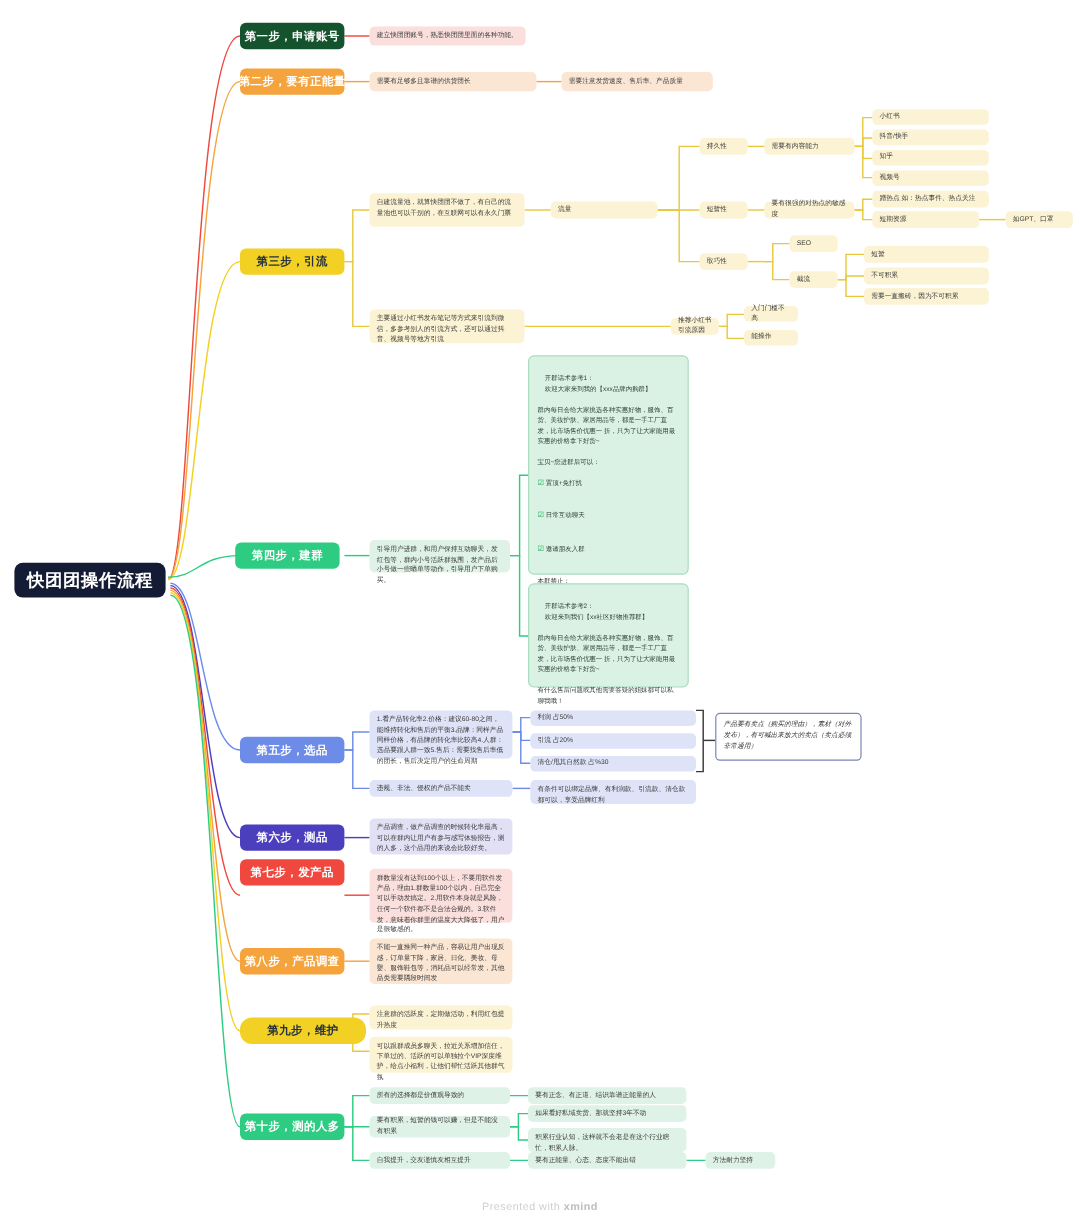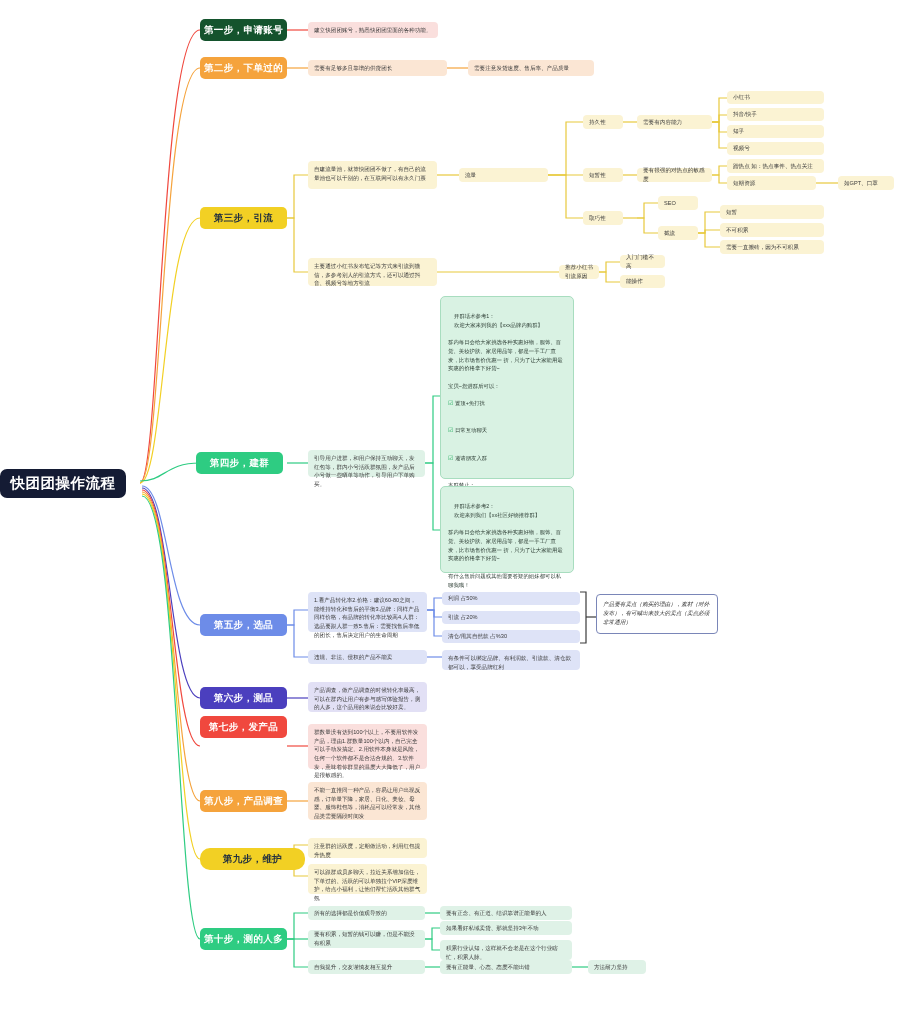--- a/index.html
+++ b/index.html
@@ -140,26 +140,26 @@
       <path d="M287 939 L 294 939 L 294 939 L 308 939" stroke="#2ecc82"></path>
       <path d="M287 939 L 294 939 L 294 967 L 308 967" stroke="#2ecc82"></path>
       <path d="M425 913 L 440 913" stroke="#2ecc82"></path>
       <path d="M425 939 L 432 939 L 432 928 L 440 928" stroke="#2ecc82"></path>
       <path d="M425 939 L 432 939 L 432 950 L 440 950" stroke="#2ecc82"></path>
       <path d="M425 967 L 440 967" stroke="#2ecc82"></path>
       <path d="M572 967 L 588 967" stroke="#2ecc82"></path>
     </g>
   </svg>
 
-  <div class="node root" style="left:0;top:469px;width:126px;height:29px;">快团团操作流程</div>
+  <div class="node root" style="left:12px;top:469px;width:126px;height:29px;">快团团操作流程</div>
 
   <div class="node step" style="left:200px;top:19px;width:87px;height:22px;background:#14532d;">第一步，申请账号</div>
   <div class="node leaf c-red" style="left:308px;top:22px;width:130px;height:16px;">建立快团团账号，熟悉快团团里面的各种功能。</div>
 
-  <div class="node step" style="left:200px;top:57px;width:87px;height:22px;background:#f5a33c;">第二步，下单过的</div>
+  <div class="node step" style="left:200px;top:57px;width:87px;height:22px;background:#f5a33c;">第二步，要有正能量</div>
   <div class="node leaf c-orange" style="left:308px;top:60px;width:139px;height:16px;">需要有足够多且靠谱的供货团长</div>
   <div class="node leaf c-orange" style="left:468px;top:60px;width:126px;height:16px;">需要注意发货速度、售后率、产品质量</div>
 
   <div class="node step dark" style="left:200px;top:207px;width:87px;height:22px;background:#f2d024;">第三步，引流</div>
 
   <div class="node leaf top c-yellow2" style="left:308px;top:161px;width:129px;height:28px;">自建流量池，就算快团团不做了，有自己的流量池也可以干别的，在互联网可以有永久门票</div>
   <div class="node leaf c-yellow2" style="left:459px;top:168px;width:89px;height:14px;">流量</div>
 
   <div class="node leaf c-yellow2" style="left:583px;top:115px;width:40px;height:14px;">持久性</div>
   <div class="node leaf c-yellow2" style="left:583px;top:168px;width:40px;height:14px;">短暂性</div>
@@ -247,14 +247,17 @@
   <div class="node leaf c-green2" style="left:308px;top:906px;width:117px;height:14px;">所有的选择都是价值观导致的</div>
   <div class="node leaf c-green2" style="left:308px;top:930px;width:117px;height:18px;">要有积累，短暂的钱可以赚，但是不能没有积累</div>
   <div class="node leaf c-green2" style="left:308px;top:960px;width:117px;height:14px;">自我提升，交友谨慎友相互提升</div>
 
   <div class="node leaf c-green2" style="left:440px;top:906px;width:132px;height:14px;">要有正念、有正道、结识靠谱正能量的人</div>
   <div class="node leaf c-green2" style="left:440px;top:921px;width:132px;height:14px;">如果看好私域卖货、那就坚持3年不动</div>
   <div class="node leaf top c-green2" style="left:440px;top:940px;width:132px;height:20px;">积累行业认知，这样就不会老是在这个行业瞎忙，积累人脉。</div>
   <div class="node leaf c-green2" style="left:440px;top:960px;width:132px;height:14px;">要有正能量、心态、态度不能出错</div>
   <div class="node leaf c-green2" style="left:588px;top:960px;width:58px;height:14px;">方法耐力坚持</div>
 
+  <div class="footer">
+    <span>Presented with </span><b>xmind</b>
+  </div>
 
 </div>
 
 </body></html>

